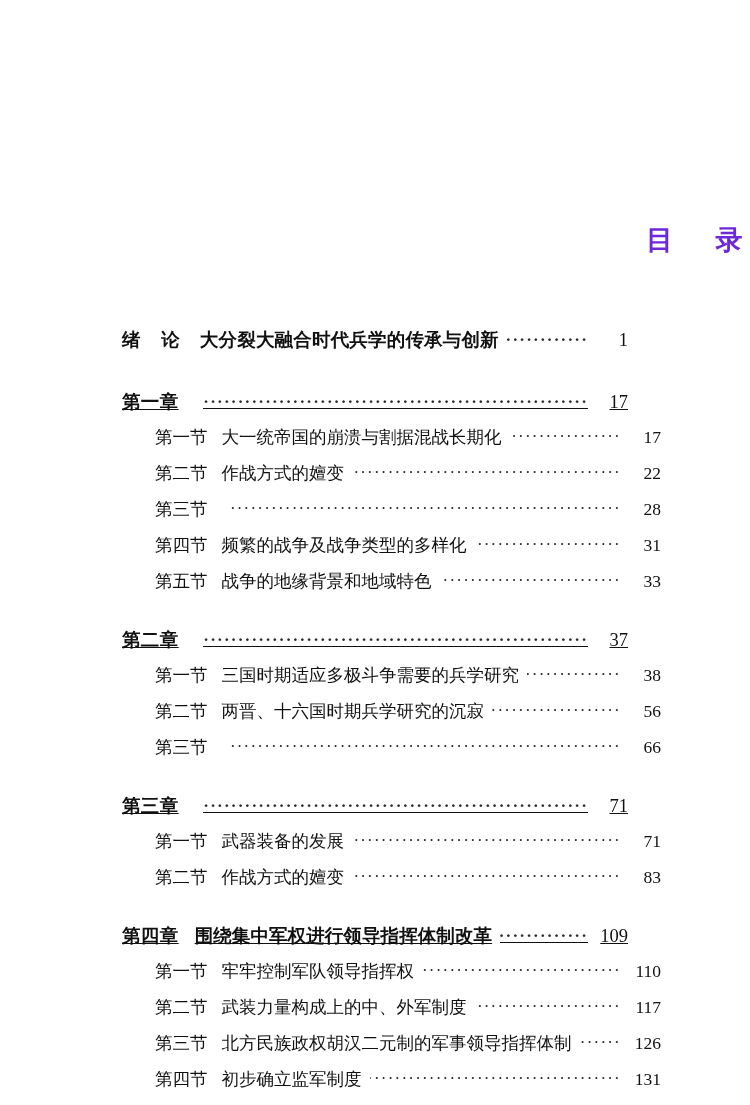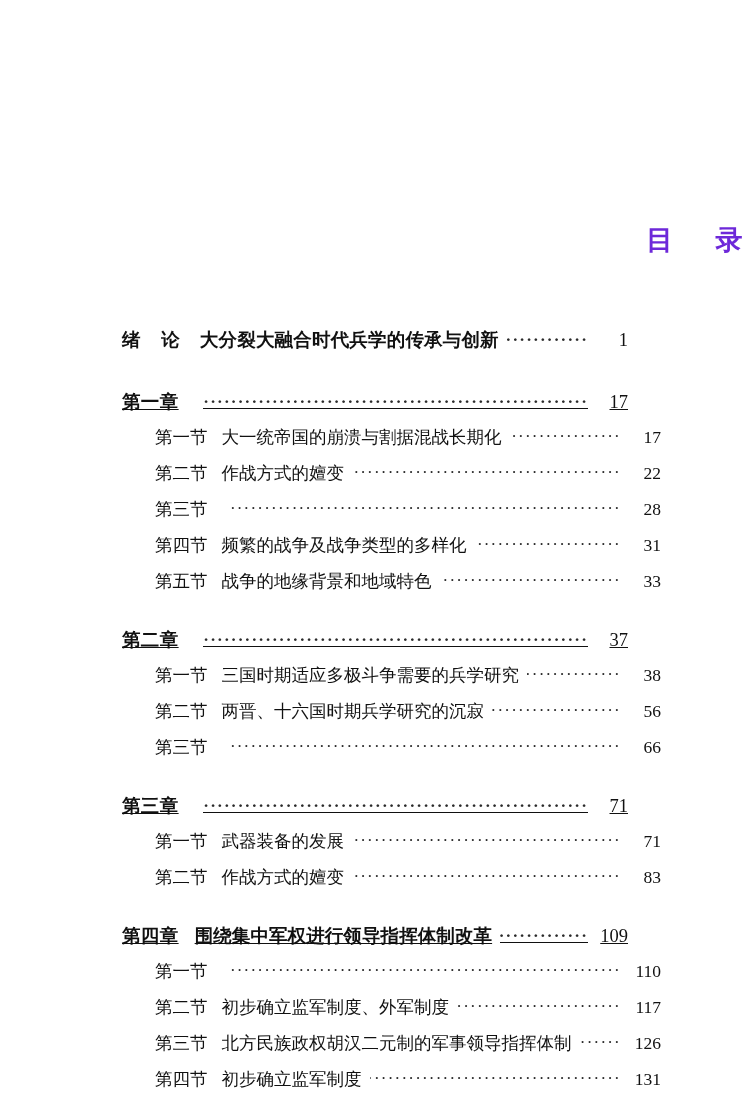--- a/index.html
+++ b/index.html
@@ -248,26 +248,27 @@
       <div class="group-gap"></div>
       <div class="group">
         <div class="entry lvl-chap">
           <span class="label">第四章</span>
           <span class="title-text">围绕集中军权进行领导指挥体制改革</span>
           <span class="leader">··························································································</span>
           <span class="pagenum">109</span>
         </div>
         <div class="entry lvl-sec">
           <span class="label">第一节</span>
+          <span class="title-text">牢牢控制军队领导指挥权</span>
           <span class="leader">··························································································</span>
           <span class="pagenum">110</span>
         </div>
         <div class="entry lvl-sec">
           <span class="label">第二节</span>
-          <span class="title-text">初步确立监军制度、外军制度</span>
+          <span class="title-text">武装力量构成上的中、外军制度</span>
           <span class="leader">··························································································</span>
           <span class="pagenum">117</span>
         </div>
         <div class="entry lvl-sec">
           <span class="label">第三节</span>
           <span class="title-text">北方民族政权胡汉二元制的军事领导指挥体制</span>
           <span class="leader">··························································································</span>
           <span class="pagenum">126</span>
         </div>
         <div class="entry lvl-sec">

